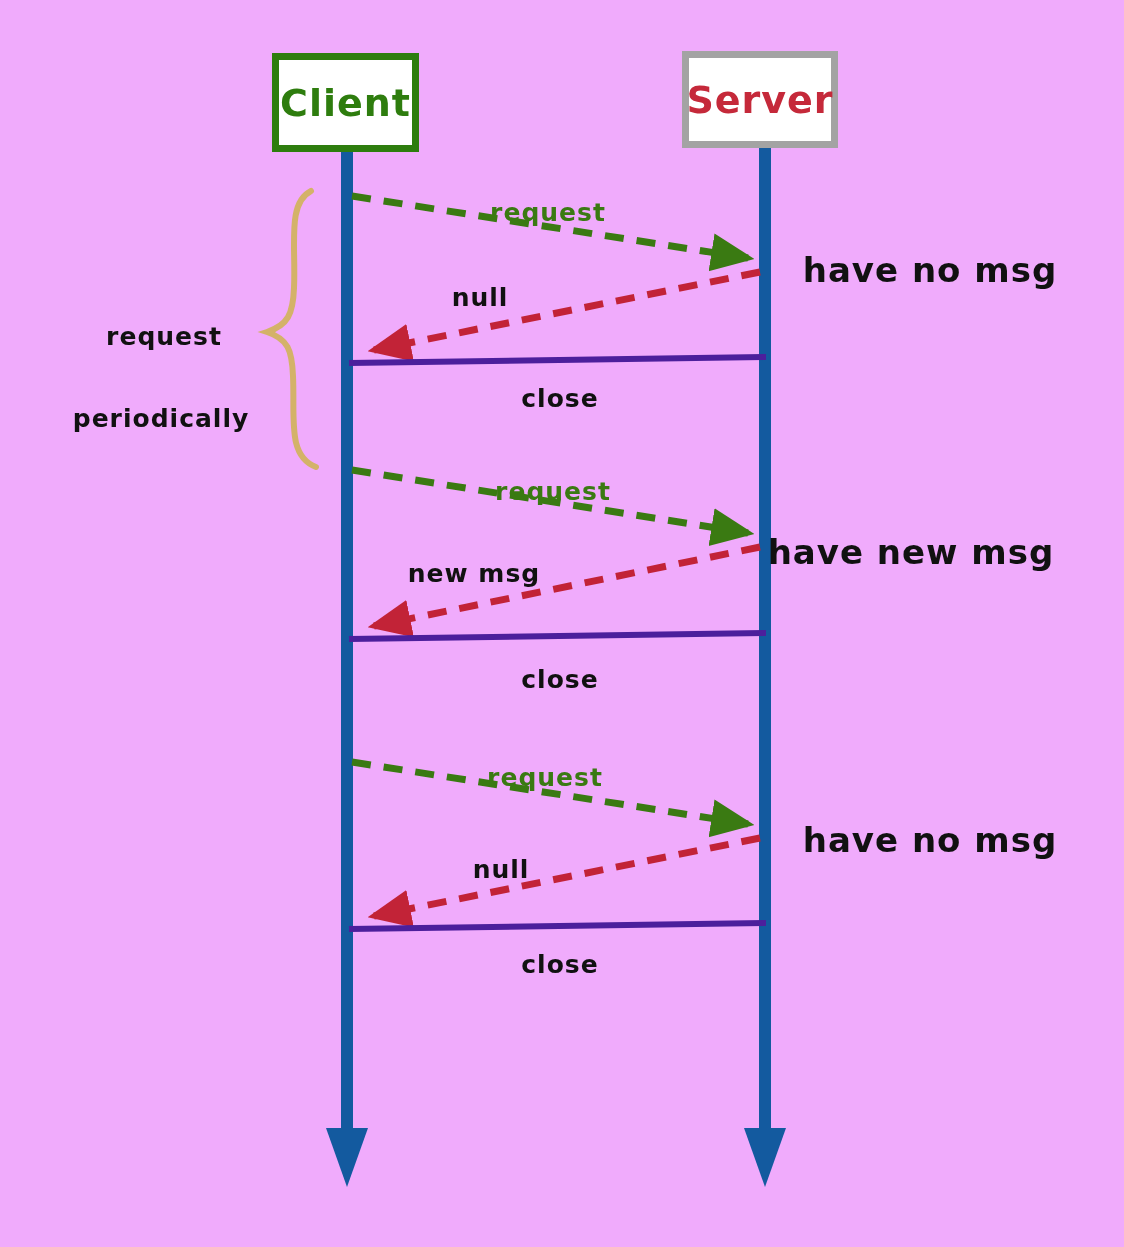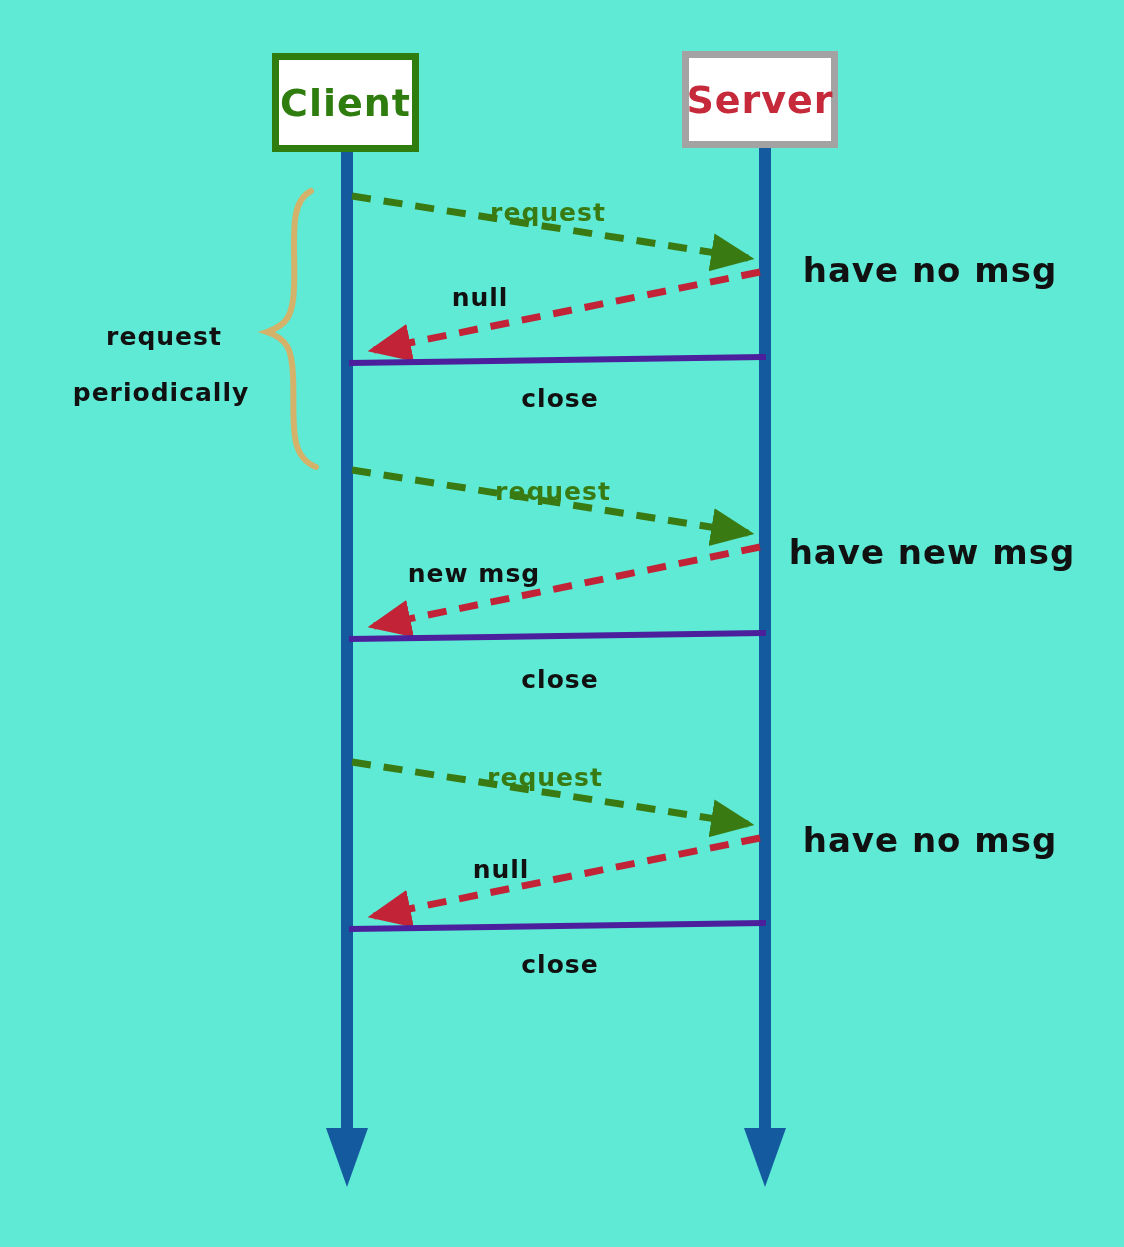--- a/index.html
+++ b/index.html
@@ -1,20 +1,20 @@
 <!DOCTYPE html>
 <html><head>
 <meta charset="utf-8">
 <style>
   html, body { margin: 0; padding: 0; background: #ffffff; }
   .canvas {
     position: relative;
     width: 1124px;
     height: 1247px;
-    background: #5eead4;
+    background: #f0abfc;
     font-family: "DejaVu Sans", sans-serif;
     overflow: hidden;
   }
   .svg-layer { position: absolute; left: 0; top: 0; }
 
   .actor-box {
     position: absolute;
     display: flex;
     align-items: center;
     justify-content: center;
@@ -48,30 +48,30 @@
 
   
   .req-1   { left: 548px; top: 212px; }
   .resp-1  { left: 480px; top: 297px; }
   .close-1 { left: 560px; top: 398px; }
   .note-1  { left: 930px; top: 270px; font-size: 34px; }
   
   .req-2   { left: 553px; top: 491px; }
   .resp-2  { left: 474px; top: 573px; }
   .close-2 { left: 560px; top: 679px; }
-  .note-2  { left: 932px; top: 552px; font-size: 34px; }
+  .note-2  { left: 911px; top: 552px; font-size: 34px; }
   
   .req-3   { left: 545px; top: 777px; }
   .resp-3  { left: 501px; top: 869px; }
   .close-3 { left: 560px; top: 964px; }
   .note-3  { left: 930px; top: 840px; font-size: 34px; }
 
   
   .annot-1 { left: 164px; top: 336px; }
-  .annot-2 { left: 161px; top: 392px; }
+  .annot-2 { left: 161px; top: 418px; }
 </style>
 </head>
 <body>
 
 <div class="canvas">
 
   <svg class="svg-layer" width="1124" height="1247" viewBox="0 0 1124 1247">
     <defs>
       <marker id="arrow-green" viewBox="0 0 10 10" refX="8.5" refY="5" markerWidth="6.2" markerHeight="6.2" orient="auto">
         <path d="M0,0.6 L10,5 L0,9.4 z" fill="#3a7a12"></path>

